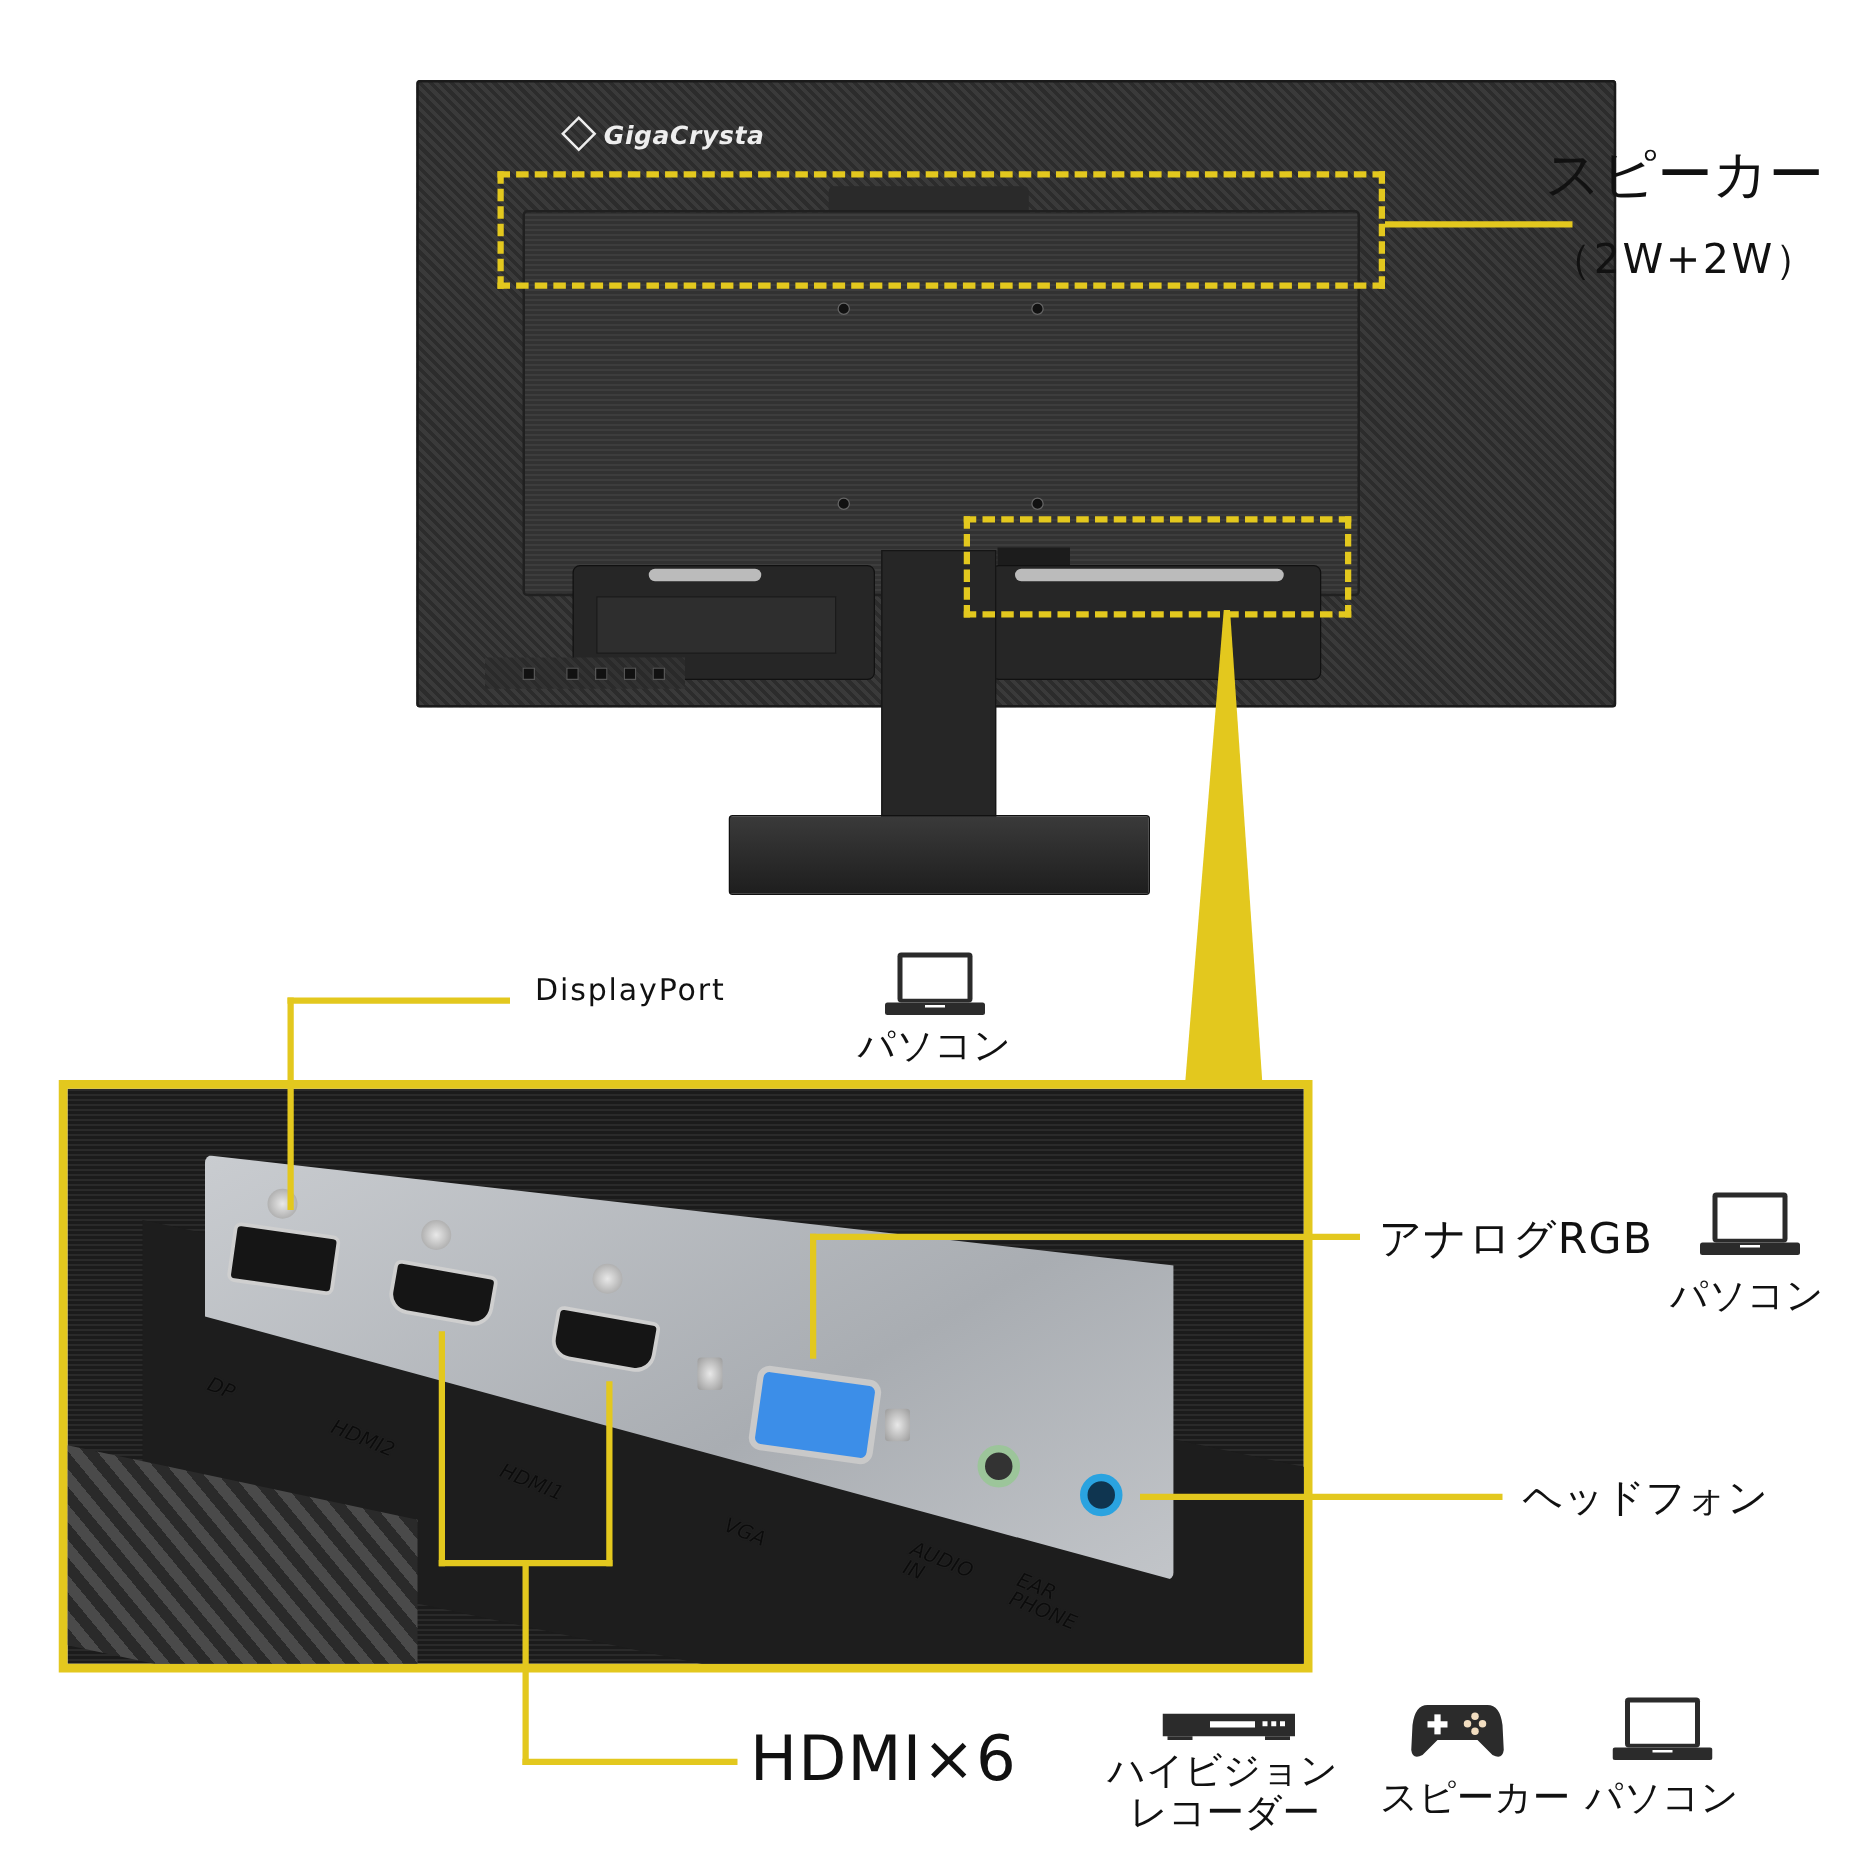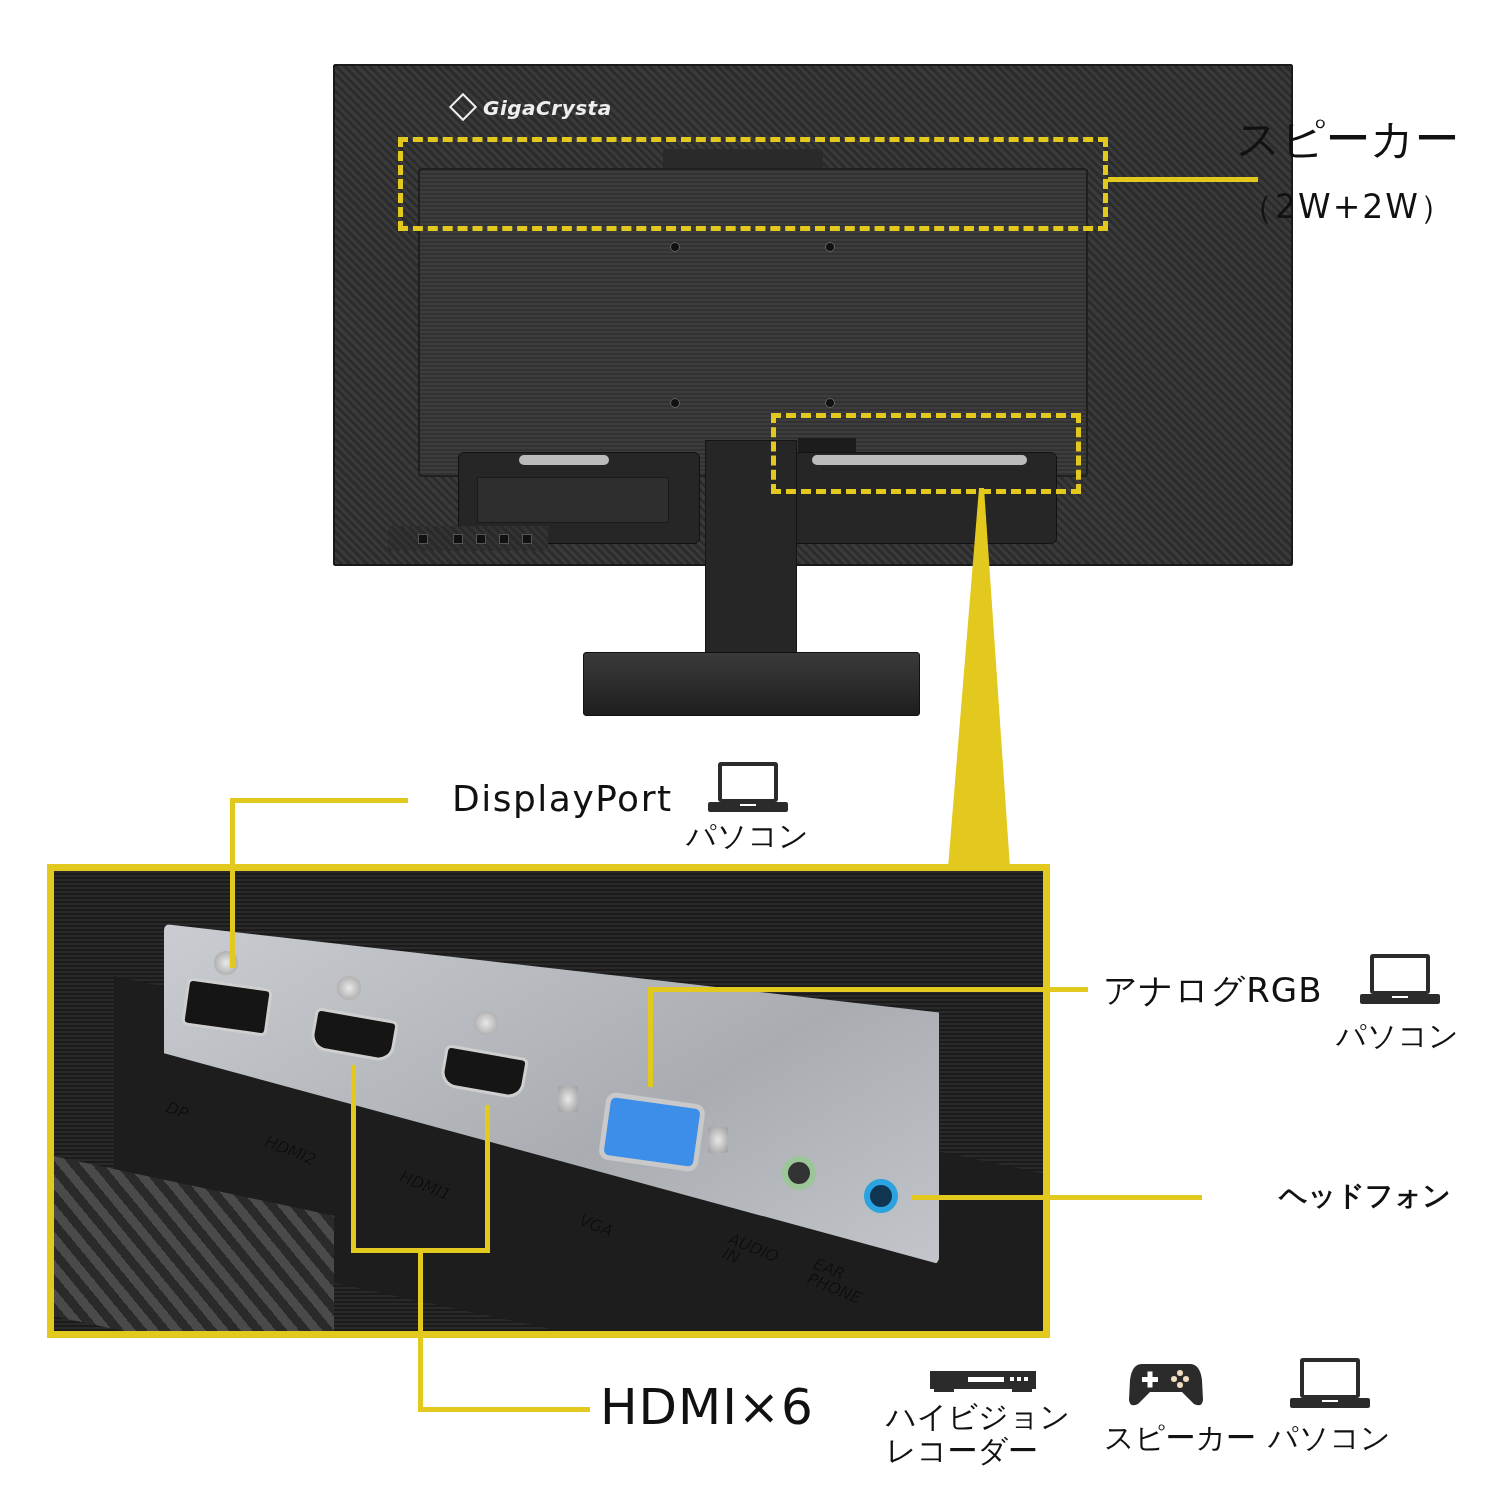--- a/index.html
+++ b/index.html
@@ -118,60 +118,60 @@
   <div class="silk" style="left:112px;top:230px">DP</div>
   <div class="silk" style="left:210px;top:270px">HDMI2</div>
   <div class="silk" style="left:345px;top:305px">HDMI1</div>
   <div class="silk" style="left:525px;top:345px">VGA</div>
   <div class="silk" style="left:670px;top:370px;width:60px;white-space:normal;line-height:16px">AUDIO IN</div>
   <div class="silk" style="left:755px;top:395px;width:60px;white-space:normal;line-height:16px">EAR PHONE</div>
 </div>
 
 <div class="yl" style="left:230px;top:798px;width:178px;height:5px"></div>
 <div class="yl" style="left:230px;top:798px;width:5px;height:170px"></div>
-<div class="lbl" style="left:452px;top:778px;font-size:36px;letter-spacing:1.5px;">DisplayPort</div>
+<div class="lbl" style="left:428px;top:778px;font-size:24px;letter-spacing:1.5px;">DisplayPort</div>
 <svg class="abs" style="left:708px;top:760px" width="80" height="54">
   <rect x="10" y="2" width="60" height="40" rx="3" fill="#2b2b2b"></rect>
   <rect x="14" y="6" width="52" height="33" fill="#fff"></rect>
   <rect x="0" y="42" width="80" height="10" rx="2" fill="#2b2b2b"></rect>
   <rect x="32" y="44" width="16" height="2" fill="#fff"></rect>
 </svg>
 <div class="lbl" style="left:686px;top:816px;font-size:30px;">パソコン</div>
 
 <div class="yl" style="left:648px;top:987px;width:440px;height:5px"></div>
 <div class="yl" style="left:648px;top:987px;width:5px;height:100px"></div>
 <div class="lbl" style="left:1103px;top:968px;font-size:34px;letter-spacing:1px;">アナログRGB</div>
 <svg class="abs" style="left:1360px;top:952px" width="80" height="54">
   <rect x="10" y="2" width="60" height="40" rx="3" fill="#2b2b2b"></rect>
   <rect x="14" y="6" width="52" height="33" fill="#fff"></rect>
   <rect x="0" y="42" width="80" height="10" rx="2" fill="#2b2b2b"></rect>
   <rect x="32" y="44" width="16" height="2" fill="#fff"></rect>
 </svg>
 <div class="lbl" style="left:1336px;top:1016px;font-size:30px;">パソコン</div>
 
 <div class="yl" style="left:912px;top:1195px;width:290px;height:5px"></div>
-<div class="lbl" style="left:1279px;top:1177px;font-size:28px;font-weight:bold;">ヘッドフォン</div>
+<div class="lbl" style="left:1218px;top:1177px;font-size:32px;">ヘッドフォン</div>
 
 <div class="yl" style="left:351px;top:1065px;width:5px;height:188px"></div>
 <div class="yl" style="left:485px;top:1105px;width:5px;height:148px"></div>
 <div class="yl" style="left:351px;top:1248px;width:139px;height:5px"></div>
 <div class="yl" style="left:418px;top:1248px;width:5px;height:164px"></div>
 <div class="yl" style="left:418px;top:1407px;width:172px;height:5px"></div>
 <div class="lbl" style="left:600px;top:1378px;font-size:50px;letter-spacing:1px;">HDMI×6</div>
 
 <svg class="abs" style="left:930px;top:1368px" width="108" height="26">
   <rect x="0" y="3" width="106" height="18" fill="#2b2b2b"></rect>
   <rect x="38" y="9" width="36" height="5" fill="#fff"></rect>
   <rect x="80" y="9" width="4" height="4" fill="#fff"></rect>
   <rect x="87" y="9" width="4" height="4" fill="#fff"></rect>
   <rect x="94" y="9" width="4" height="4" fill="#fff"></rect>
   <rect x="4" y="21" width="20" height="3" fill="#2b2b2b"></rect>
   <rect x="82" y="21" width="20" height="3" fill="#2b2b2b"></rect>
 </svg>
-<div class="lbl" style="left:886px;top:1400px;font-size:30px;line-height:34px;text-align:left;width:170px">
+<div class="lbl" style="left:886px;top:1400px;font-size:30px;line-height:34px;text-align:right;width:170px">
   <div>ハイビジョン</div>
   <div>レコーダー</div>
 </div>
 
 <svg class="abs" style="left:1128px;top:1360px" width="76" height="48">
   <path d="M14 4 H62 Q72 4 74 20 L75 40 Q74 48 66 44 L54 32 H22 L10 44 Q2 48 1 40 L2 20 Q4 4 14 4 Z" fill="#2b2b2b"></path>
   <rect x="14" y="17" width="16" height="5" fill="#fff"></rect>
   <rect x="19.5" y="11.5" width="5" height="16" fill="#fff"></rect>
   <circle cx="52" cy="13" r="3" fill="#f1ddc0"></circle>
   <circle cx="46" cy="19" r="3" fill="#f1ddc0"></circle>

